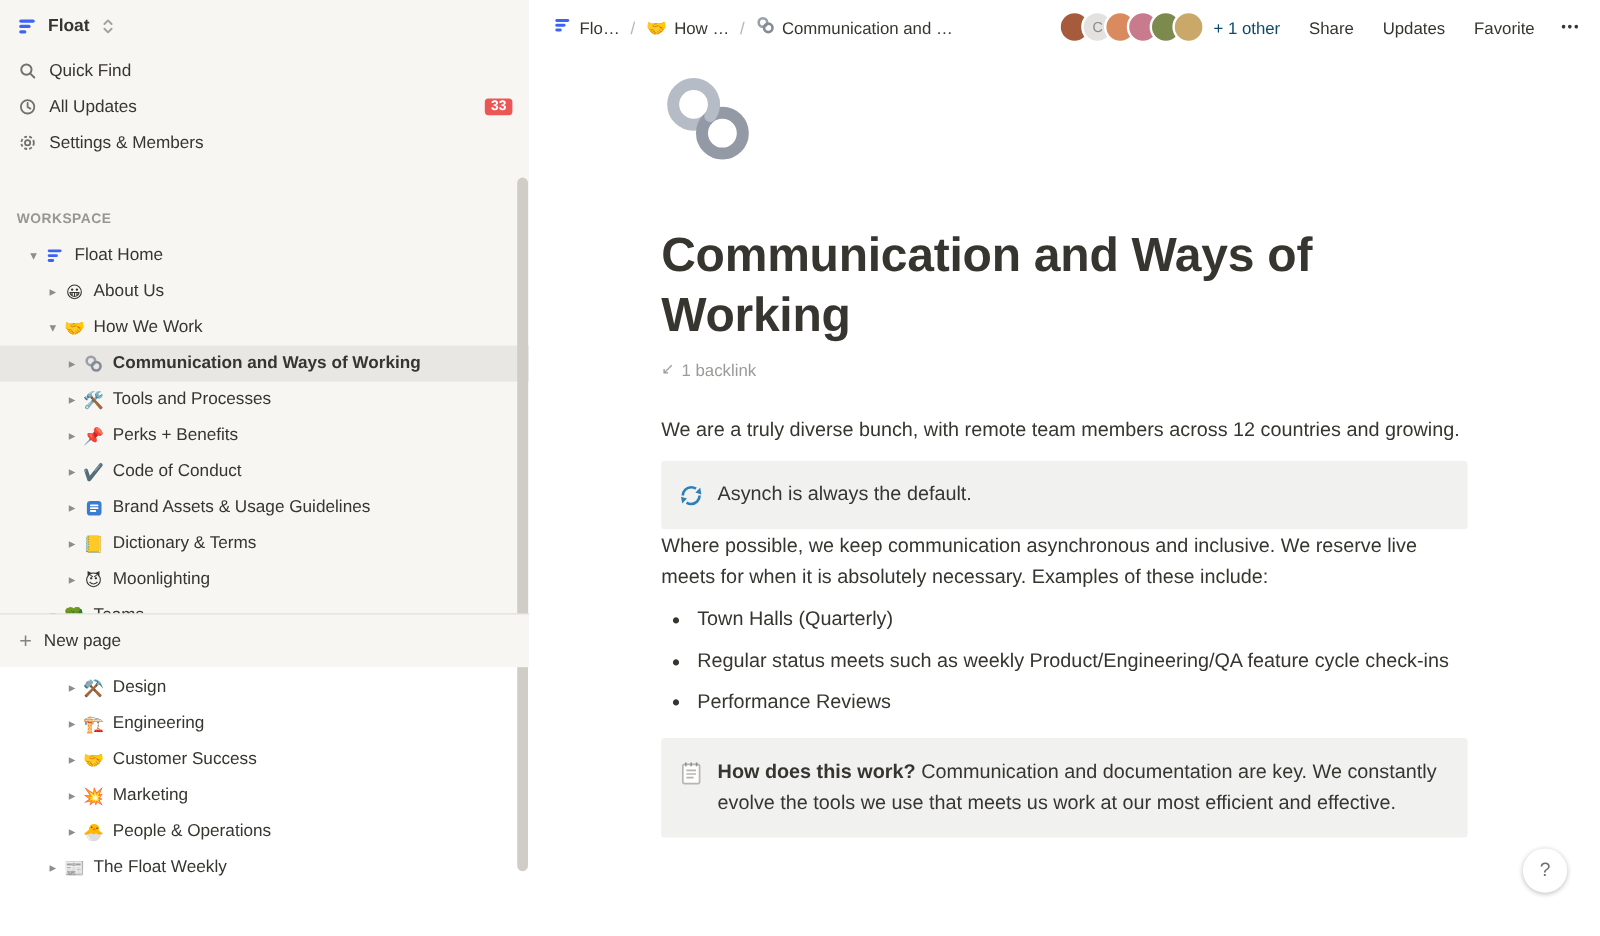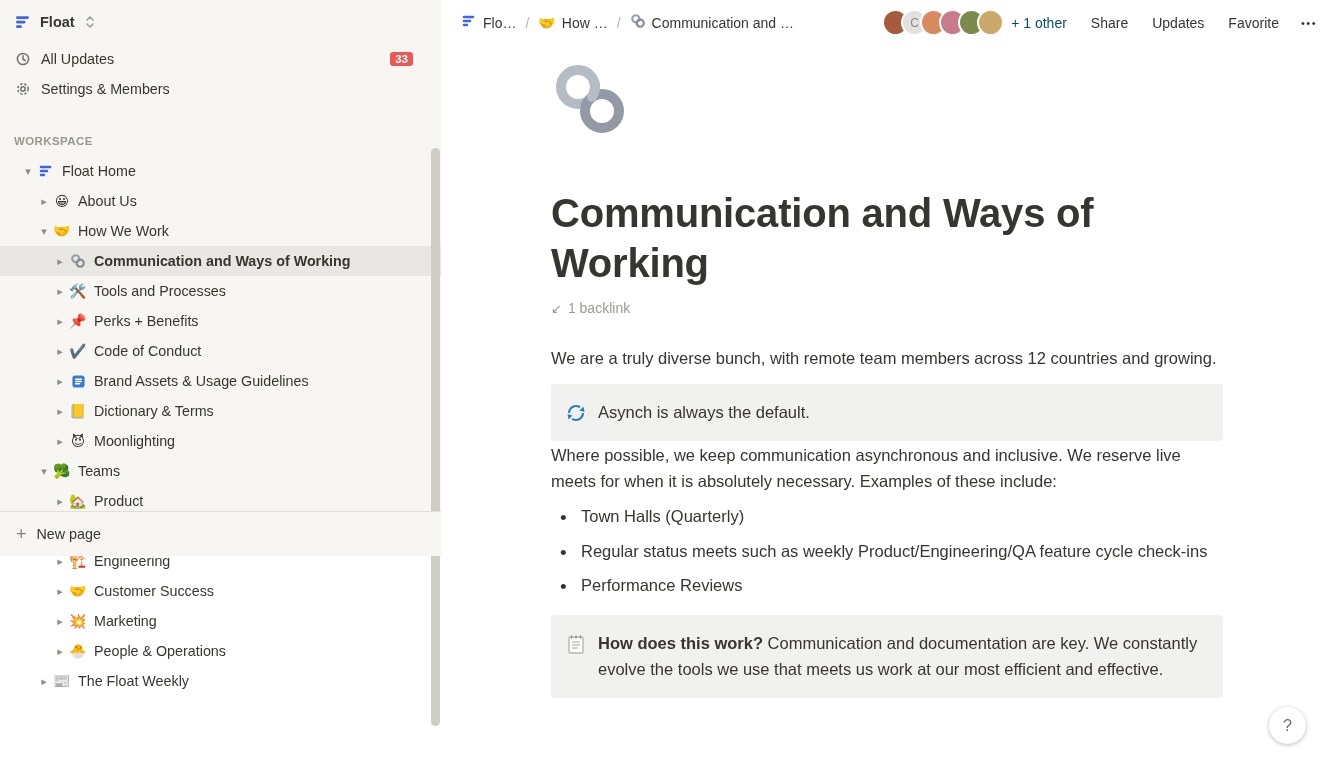--- a/index.html
+++ b/index.html
@@ -25,27 +25,27 @@
   .sb-name { font-size: 14.5px; font-weight: 600; }
   .sb-chevrons { display: flex; margin-left: 2px; }
   .sb-row {
     height: 30px; display: flex; align-items: center;
     padding: 0 14px; gap: 9px;
     font-size: 14.3px; font-weight: 500; color: #37352f;
     cursor: pointer;
   }
   .sb-ic { width: 18px; display: flex; justify-content: center; align-items: center; }
   .badge {
-    margin-left: auto; margin-right: 14px;
+    margin-left: auto; margin-right: 0;
     background: #eb5757; color: #fff;
     font-size: 11.5px; font-weight: 700;
     padding: 1px 5px; border-radius: 3px;
   }
   .sb-section-label {
-    margin-top: 24px; height: 26px; line-height: 26px;
+    margin-top: 36px; height: 26px; line-height: 26px;
     padding-left: 14px;
     font-size: 11.5px; font-weight: 600; letter-spacing: 0.4px;
     color: #989690;
   }
   .sb-tree { margin-top: 2px; }
   .tree-row {
     height: 30px; display: flex; align-items: center;
     font-size: 14.3px; font-weight: 500; color: #37352f;
     white-space: nowrap; overflow: hidden; cursor: pointer;
   }
@@ -163,20 +163,29 @@
             <path d="M2 9 L5 12 L8 9"></path>
           </g>
         </svg>
     </span>
   </div>
 
   <nav id="sb-menu">
       <div class="sb-row">
         <span class="sb-ic">
           <svg width="16" height="16" viewBox="0 0 16 16">
+            <circle cx="7" cy="7" r="4.3" fill="none" stroke="#73716c" stroke-width="1.6"></circle>
+            <line x1="10.3" y1="10.3" x2="13.6" y2="13.6" stroke="#73716c" stroke-width="1.6" stroke-linecap="round"></line>
+          </svg>
+        </span>
+        <span class="sb-label">Quick Find</span>
+      </div>
+      <div class="sb-row">
+        <span class="sb-ic">
+          <svg width="16" height="16" viewBox="0 0 16 16">
             <circle cx="8" cy="8" r="5.6" fill="none" stroke="#73716c" stroke-width="1.5"></circle>
             <path d="M8 4.8v3.4l2.3 1.3" fill="none" stroke="#73716c" stroke-width="1.5" stroke-linecap="round"></path>
           </svg>
         </span>
         <span class="sb-label">All Updates</span>
         <span class="badge">33</span>
       </div>
       <div class="sb-row">
         <span class="sb-ic">
           <svg width="16" height="16" viewBox="0 0 16 16">

